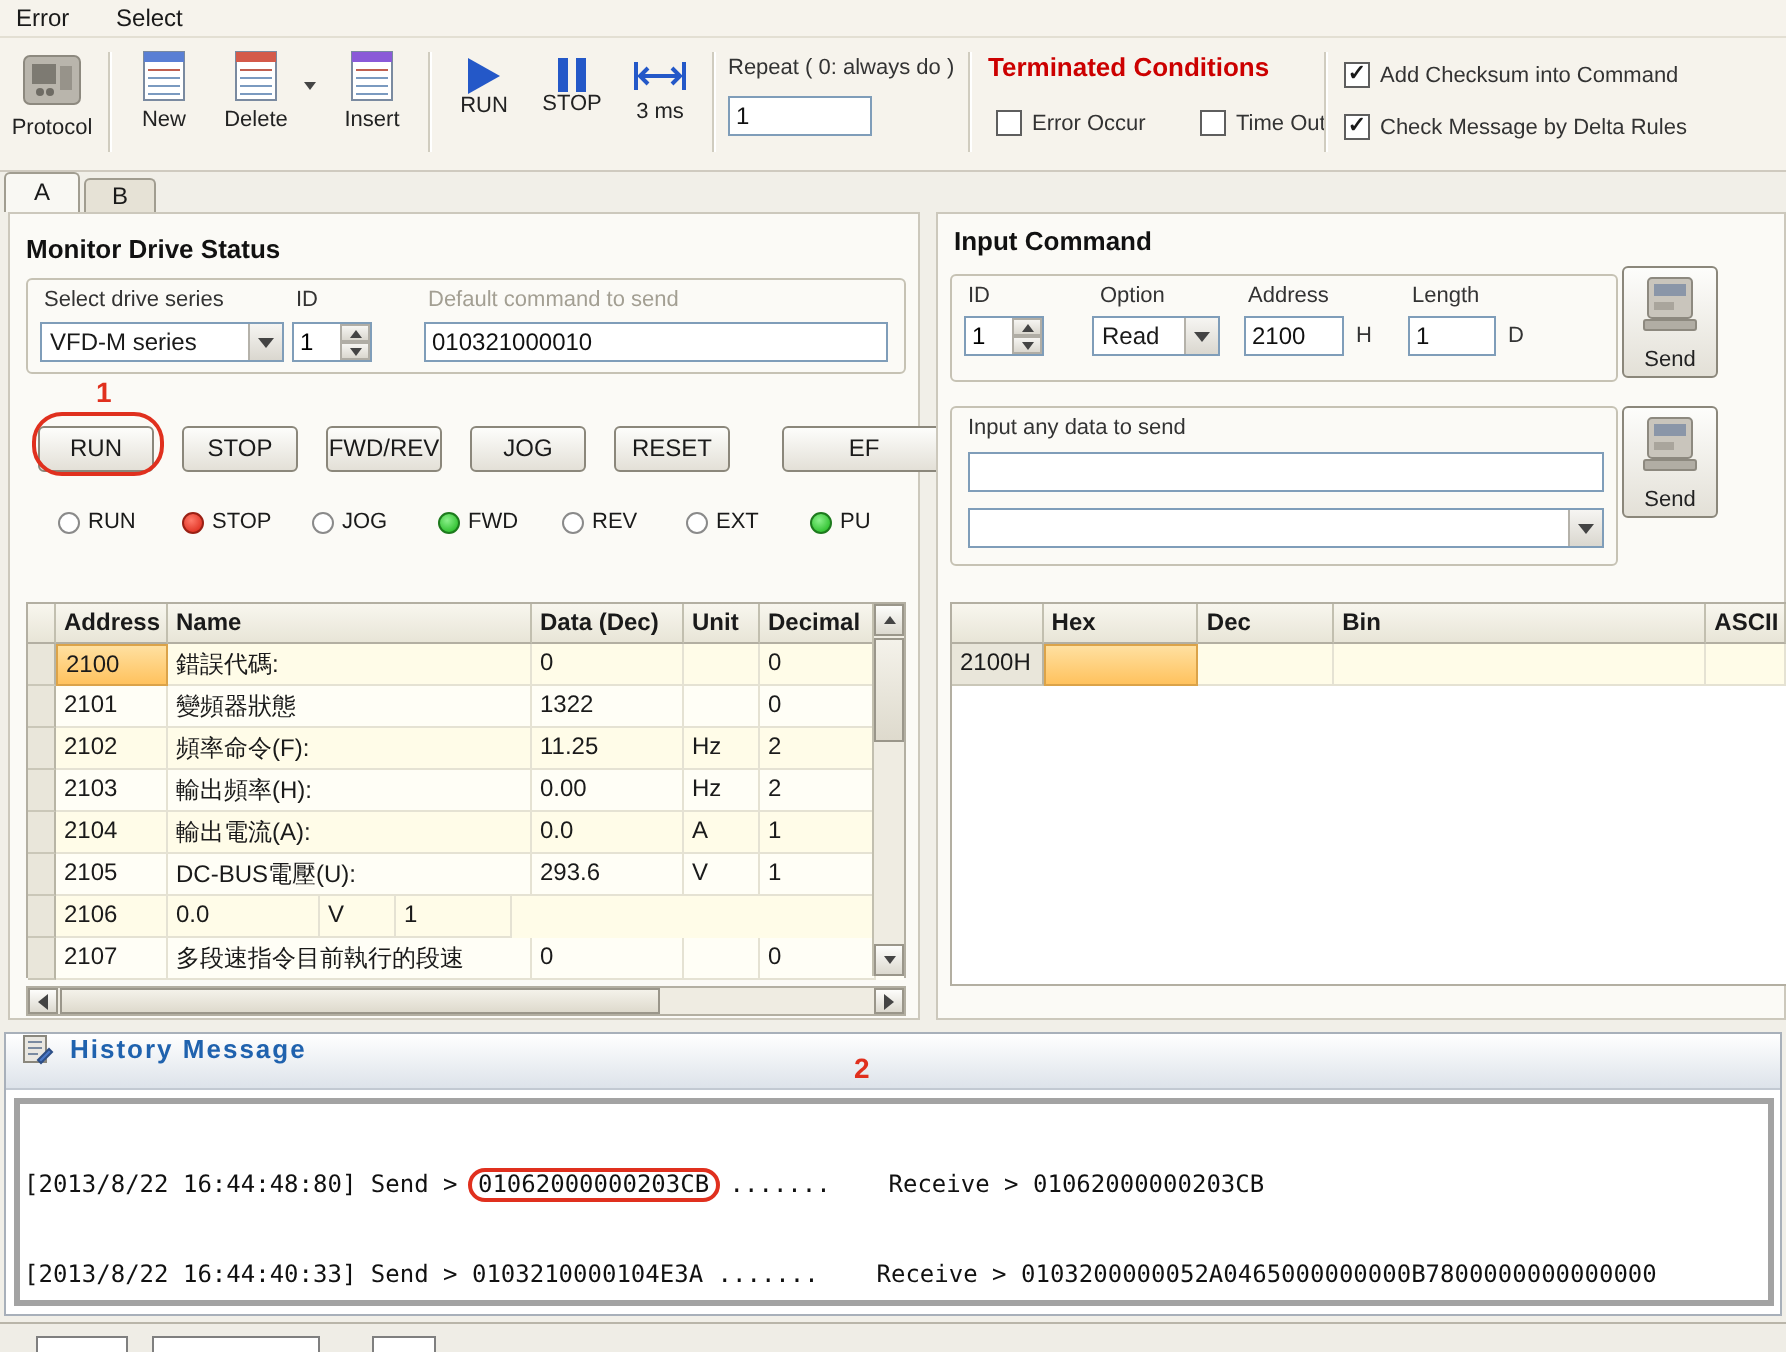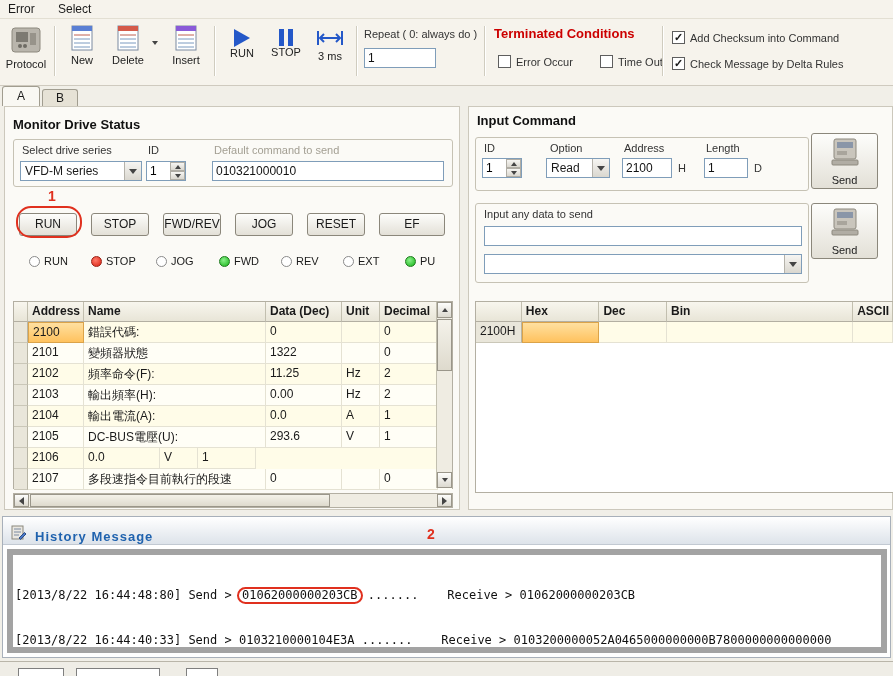--- a/index.html
+++ b/index.html
@@ -58,27 +58,27 @@
 
 .c0{width:14px}.c1{width:56px}.c2{width:182px}.c3{width:76px}.c4{width:38px}.c5{width:58px}
 
 .r0{width:46px}.r1{width:78px}.r2{width:68px}.r3{width:187px}.r4{width:40px}
 
 .vsb{position:absolute;top:0;right:0;width:16px;background:#efece2;border-left:1px solid #c2bfaf}
 .hsb{position:absolute;background:#efece2;border:1px solid #b3afa2}
 .sbbtn{position:absolute;background:linear-gradient(#fdfdfb,#dcd9cf);border:1px solid #9a968a;display:flex;align-items:center;justify-content:center}
 .sbthumb{position:absolute;background:linear-gradient(#f4f2ea,#dedacd);border:1px solid #9a968a}
 
-.sendbtn{position:absolute;width:67px;height:56px;background:linear-gradient(#fdfdfb,#e3e0d7);border:1px solid #8b877b;border-radius:3px;display:flex;flex-direction:column;align-items:center;justify-content:space-between;padding:3px 0 2px 0}
+.sendbtn{position:absolute;width:48px;height:56px;background:linear-gradient(#fdfdfb,#e3e0d7);border:1px solid #8b877b;border-radius:3px;display:flex;flex-direction:column;align-items:center;justify-content:space-between;padding:3px 0 2px 0}
 .sendbtn .cap{font-size:11px;color:#222}
 
 #history{position:absolute;left:2px;top:516px;width:889px;height:142px;background:#fff;border:1px solid #a8b0ba}
-#histhead{height:28px;background:linear-gradient(#ffffff,#dde3ea);border-bottom:1px solid #c2c9d2;display:flex;align-items:flex-end;padding-left:8px;gap:8px}
+#histhead{height:28px;background:linear-gradient(#ffffff,#dde3ea);border-bottom:1px solid #c2c9d2;display:flex;align-items:flex-start;padding-left:8px;gap:8px}
 #histtitle{color:#1f62ae;font-weight:bold;font-size:13px;letter-spacing:1px}
-#histbody{position:absolute;left:4px;top:32px;width:880px;height:104px;border:6px solid #a3a3a3;background:#fff;font-family:"DejaVu Sans Mono",monospace;font-size:12px;line-height:15px;white-space:pre;color:#111;padding:3px 2px;overflow:hidden}
+#histbody{position:absolute;left:4px;top:32px;width:880px;height:104px;border:3px solid #a3a3a3;background:#fff;font-family:"DejaVu Sans Mono",monospace;font-size:12px;line-height:15px;white-space:pre;color:#111;padding:3px 2px;overflow:hidden}
 .circled{display:inline-block;border:2px solid #e0301e;border-radius:10px;padding:0 3px;margin:-3px -2px;line-height:13px}
 
 .annnum{position:absolute;color:#e0301e;font-weight:bold;font-size:14px;z-index:30;font-family:"Liberation Sans",sans-serif}
 .annoval{position:absolute;border:2px solid #e0301e;border-radius:15px;z-index:30}
 
 #cutoff{position:absolute;left:0;top:661px;width:893px;height:15px;background:#efede6;border-top:1px solid #b9b5a9}
 .clipfield{position:absolute;top:6px;height:14px;background:#fff;border:1px solid #7f7f7f}
 .play-tri{width:0;height:0;border-left:16px solid #2458c8;border-top:9px solid transparent;border-bottom:9px solid transparent}
 .pause{display:flex;gap:4px}
 .pause div{width:5px;height:17px;background:#2458c8}
@@ -240,21 +240,21 @@
         </span>
       </div>
       <input class="tb" style="left: 198px; top: 21px; width: 232px;" value="010321000010">
     </div>
 
     <div class="btn" style="left:14px;top:106px;width:58px">RUN</div>
     <div class="btn" style="left:86px;top:106px;width:58px">STOP</div>
     <div class="btn" style="left:158px;top:106px;width:58px">FWD/REV</div>
     <div class="btn" style="left:230px;top:106px;width:58px">JOG</div>
     <div class="btn" style="left:302px;top:106px;width:58px">RESET</div>
-    <div class="btn" style="left:374px;top:106px;width:66px">EF</div>
+    <div class="btn" style="left:386px;top:106px;width:82px">EF</div>
 
     <div class="radio" style="left:24px;top:148px">
       <span class="dot"></span>
       <span>RUN</span>
     </div>
     <div class="radio" style="left:86px;top:148px">
       <span class="dot red"></span>
       <span>STOP</span>
     </div>
     <div class="radio" style="left:151px;top:148px">

